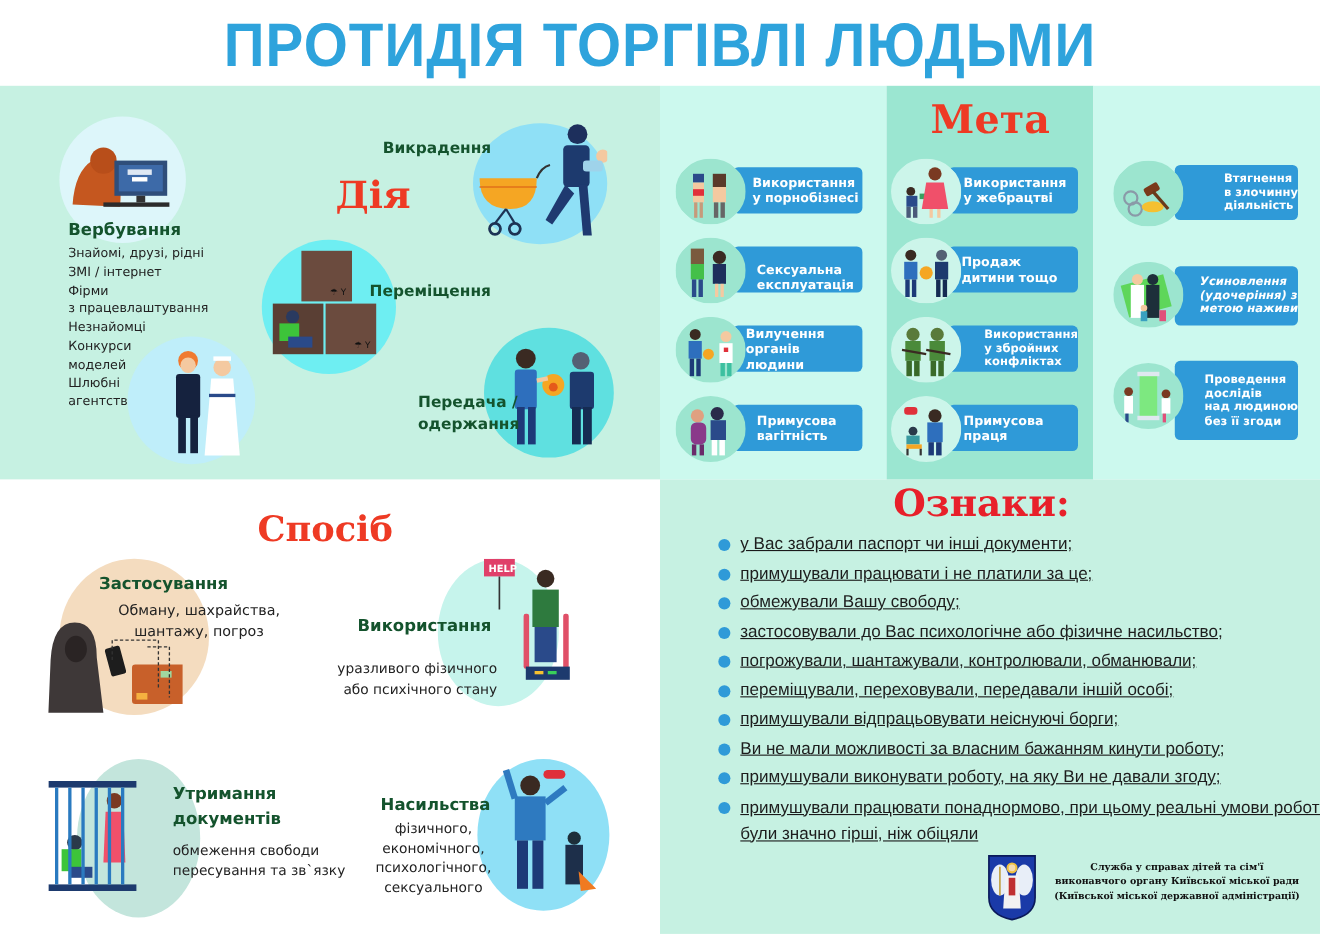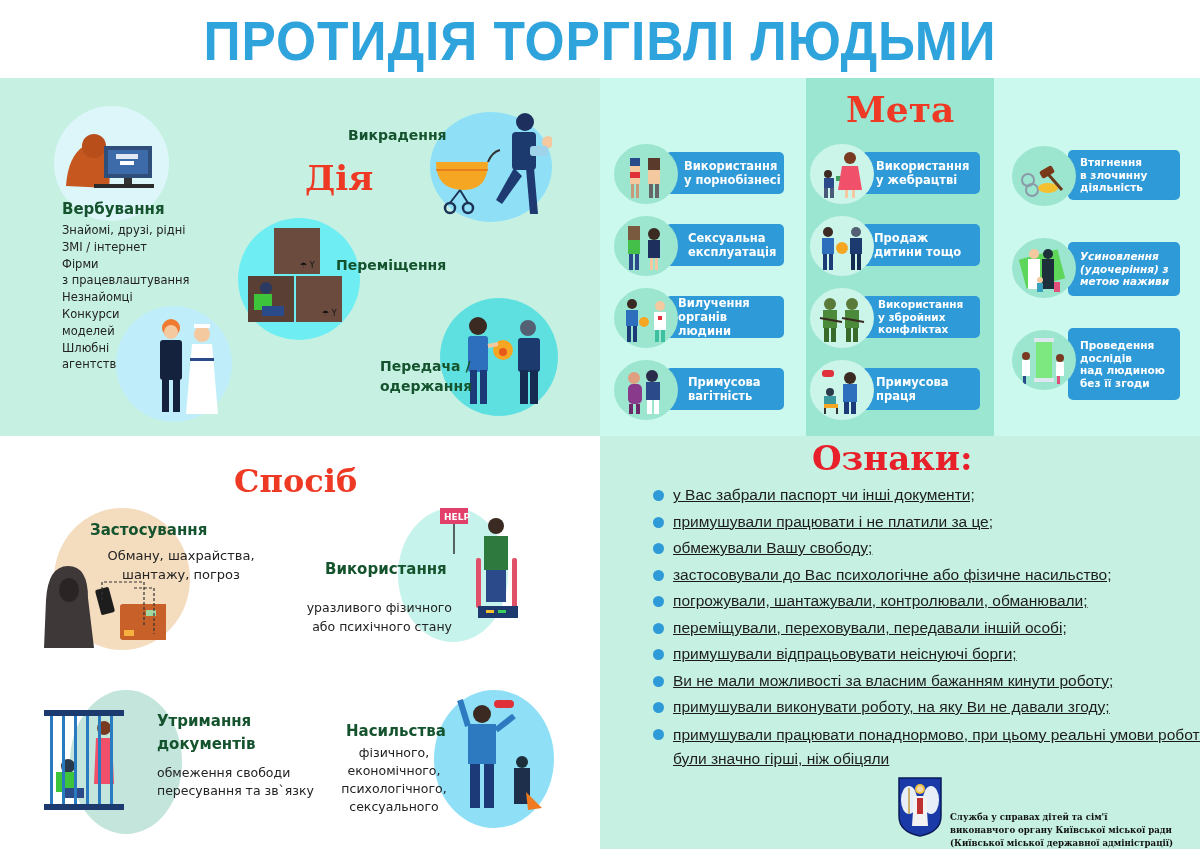--- a/index.html
+++ b/index.html
@@ -32,41 +32,41 @@
   .label-text { position: absolute; font-family: "DejaVu Sans", sans-serif; font-size: 11.5px; color: #222; line-height: 16.8px; }
 
   
   .goal-item { position: absolute; width: 170px; height: 56px; }
   .goal-item .pill {
     position: absolute; left: 52px; top: 8px; width: 118px; height: 42px;
     background: #2f9ad8; border-radius: 5px;
     display: flex; align-items: center; padding-left: 12px;
     color: #ffffff; font-weight: bold; font-size: 11.5px; line-height: 14px;
   }
-  .goal-item .pill.small { font-size: 10.5px; line-height: 12.5px; }
+  .goal-item .pill.small { font-size: 10.5px; line-height: 12.5px; justify-content: flex-end; }
   .goal-item .icon-disc {
     position: absolute; left: 0; top: 0; width: 64px; height: 60px;
     background: #9ce5cf; clip-path: polygon(30% 0, 70% 0, 100% 30%, 100% 70%, 70% 100%, 30% 100%, 0 70%, 0 30%);
     border-radius: 50%;
   }
   .goal-item .icon-disc svg { position: absolute; left: 6px; top: 6px; }
 
   
   .signs-list { position: absolute; left: 651px; top: 482px; width: 560px; list-style: none; text-decoration: underline; }
   .signs-list li {
     position: relative; padding-left: 22px; font-size: 15.5px; line-height: 26.5px; color: #1d1d1d;
     font-family: "Liberation Sans", sans-serif;
   }
   .signs-list li .bullet {
     position: absolute; left: 2px; top: 8px; width: 11px; height: 11px; border-radius: 50%; background: #2f9ad8;
   }
 
   .footer-org {
-    position: absolute; left: 950px; top: 783px; width: 240px; 
-    font-family: "DejaVu Serif", serif; font-weight: bold; font-size: 8.6px; line-height: 13px; color: #111; margin-top: 28px;
+    position: absolute; left: 950px; top: 783px; width: 240px; text-align: center;
+    font-family: "DejaVu Serif", serif; font-weight: bold; font-size: 8.6px; line-height: 13px; color: #111;
   }
   .coat { position: absolute; left: 897px; top: 776px; width: 46px; height: 62px; }
 </style>
 </head>
 <body>
 
 <div class="title">ПРОТИДІЯ ТОРГІВЛІ ЛЮДЬМИ</div>
 
 <div class="panel panel-action"></div>
 
@@ -185,21 +185,21 @@
         <rect x="11" y="34" width="3" height="14" fill="#c69a7a"></rect>
         <rect x="16" y="34" width="3" height="14" fill="#c69a7a"></rect>
         <rect x="28" y="8" width="12" height="12" fill="#5a3a2a"></rect>
         <rect x="28" y="20" width="12" height="14" fill="#f4c9a0"></rect>
         <rect x="29" y="34" width="4" height="14" fill="#666"></rect>
         <rect x="35" y="34" width="4" height="14" fill="#666"></rect>
       </svg>
   </div>
 </div>
 <div class="goal-item" style="left:614px;top:216px;">
-  <div class="pill" style="padding-left:22px;">
+  <div class="pill" style="padding-left:22px;align-items:flex-end;">
       <div>
         <div>Сексуальна</div>
         <div>експлуатація</div>
       </div>
     </div>
   <div class="icon-disc">
     <svg width="52" height="50">
         <rect x="8" y="4" width="12" height="14" fill="#7a5a3e"></rect>
         <rect x="8" y="18" width="12" height="14" fill="#44c04a"></rect>
         <rect x="9" y="32" width="4" height="16" fill="#2a4a8a"></rect>

